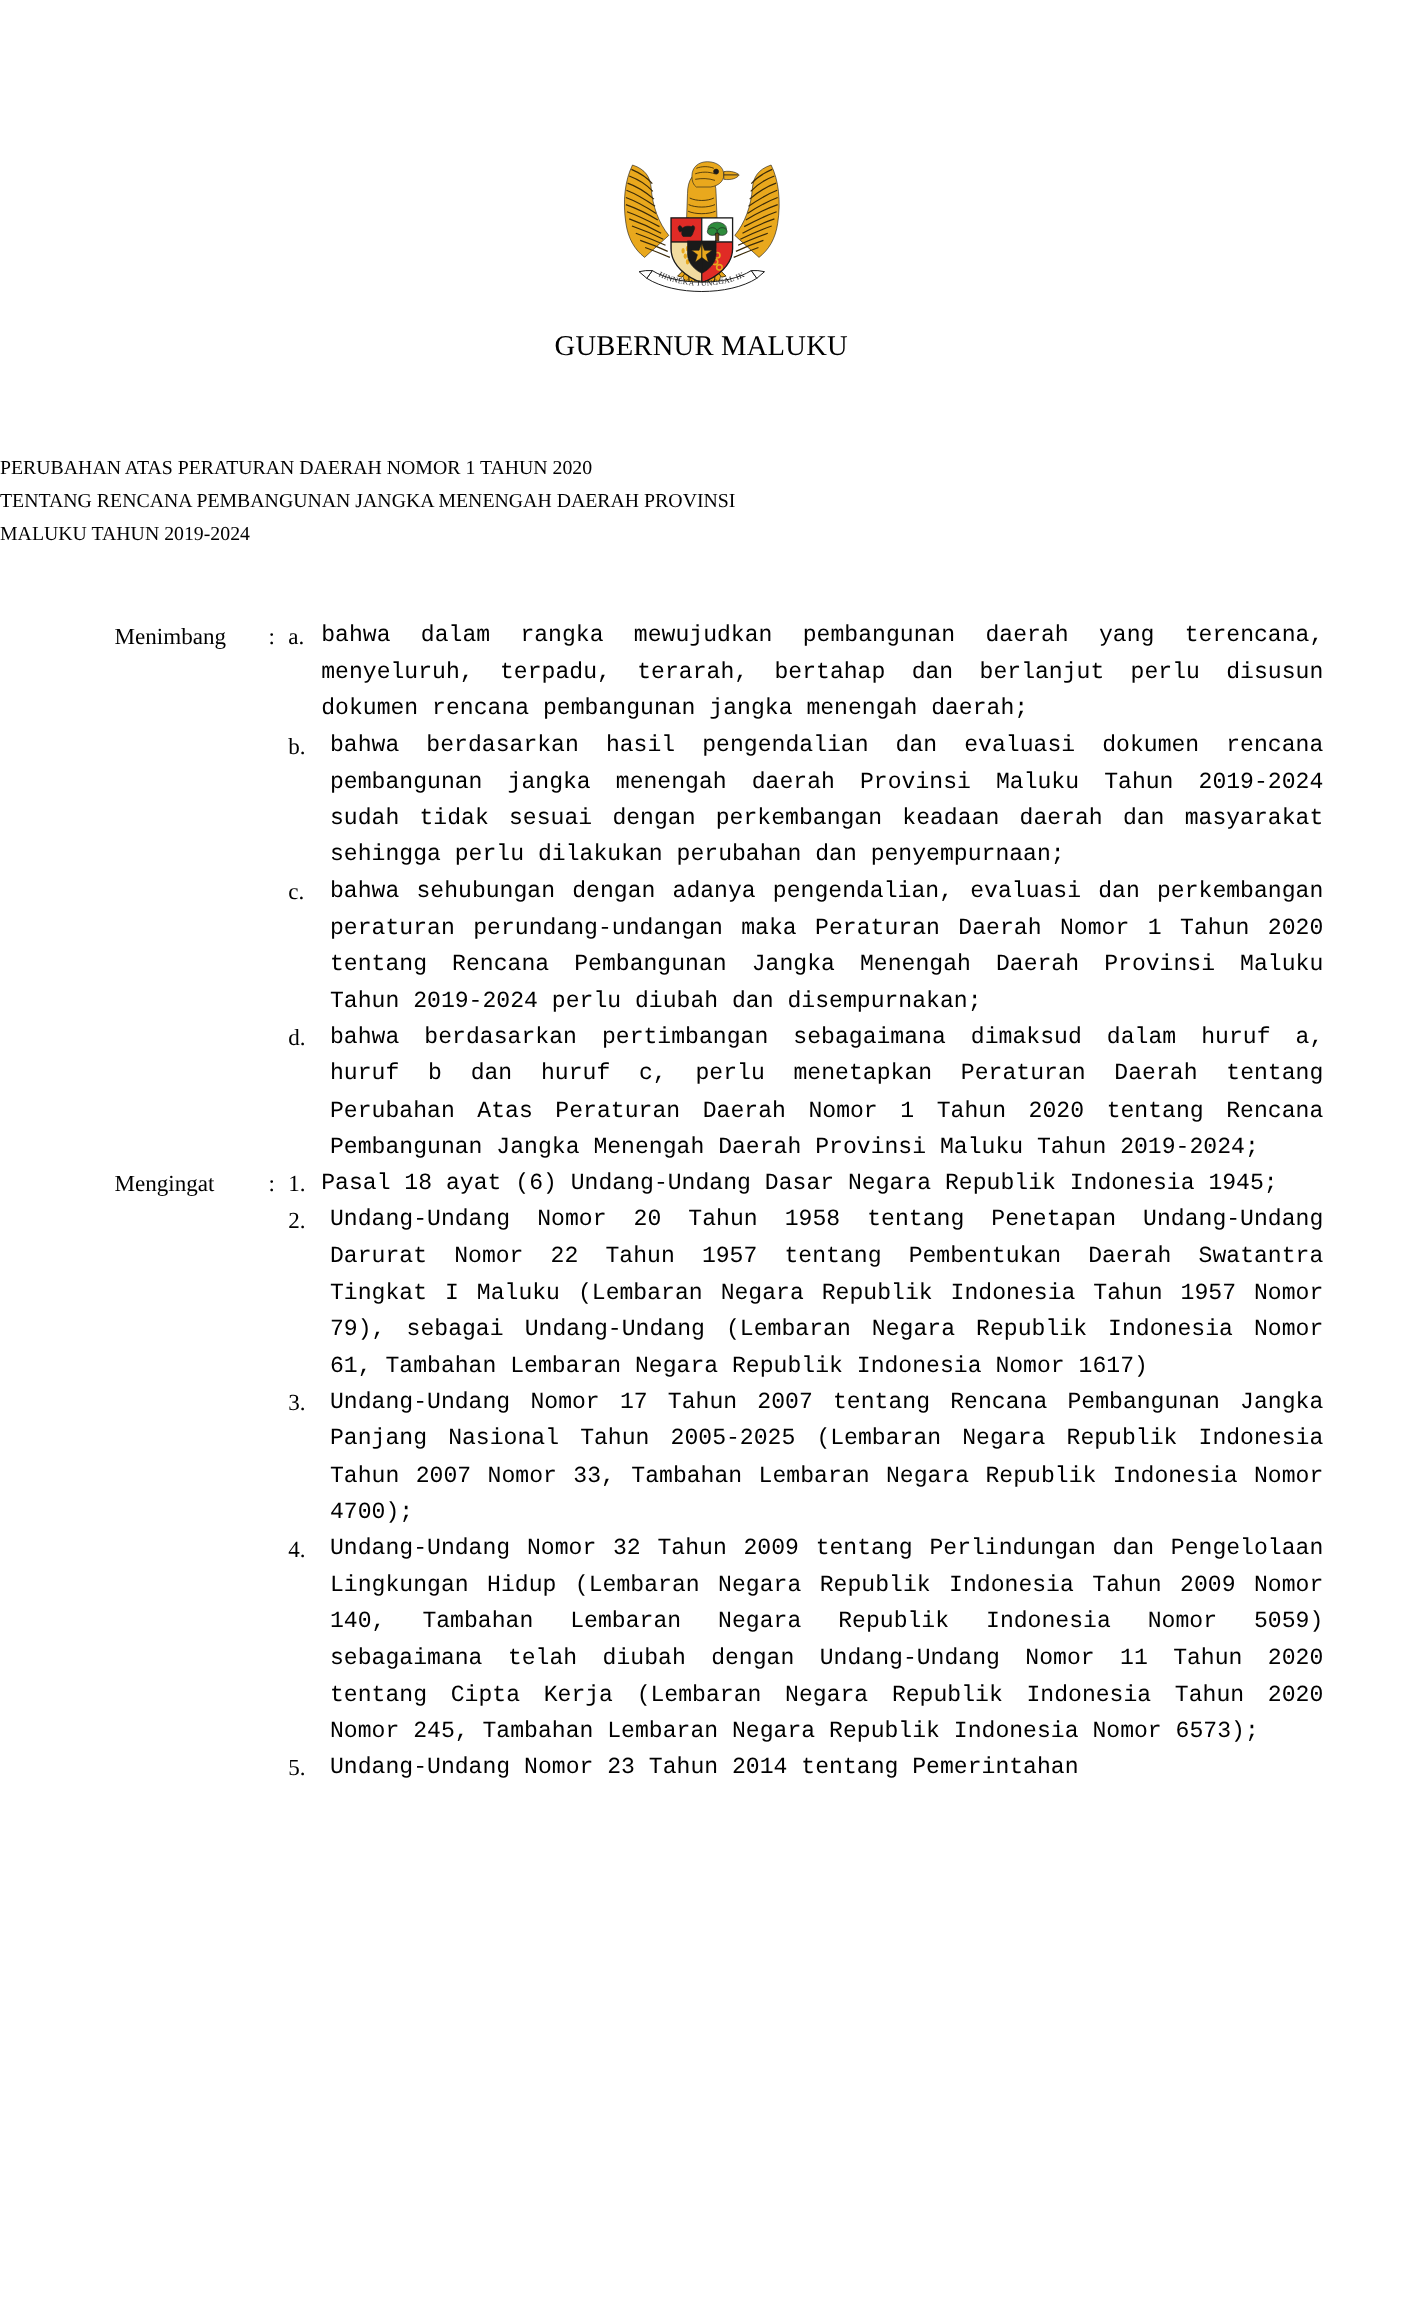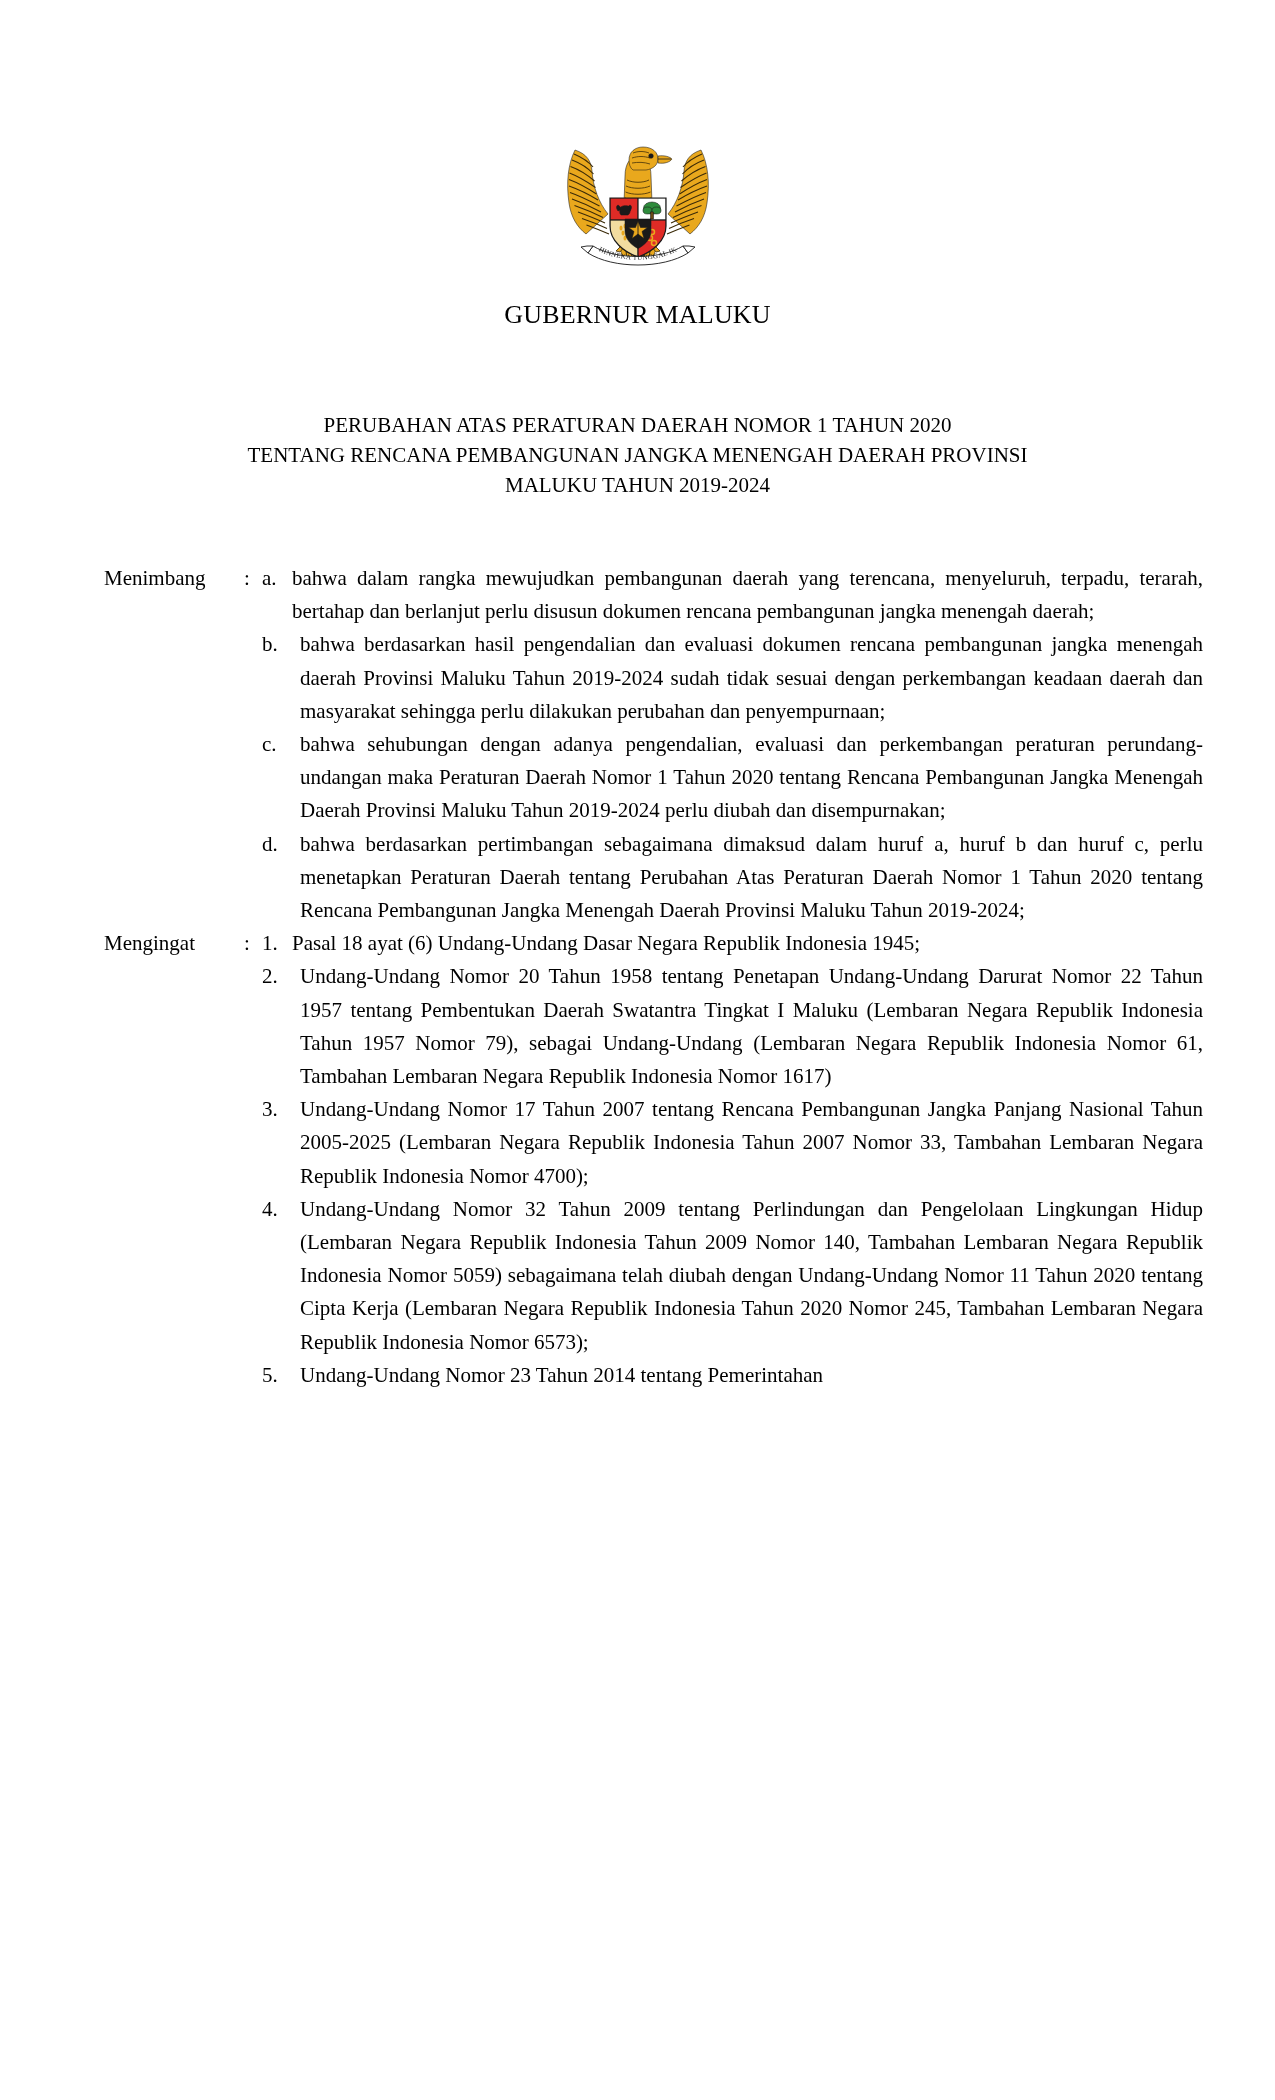--- a/index.html
+++ b/index.html
@@ -46,22 +46,22 @@
     font-size: 26px;
     letter-spacing: 0.2px;
     line-height: 30px;
     white-space: nowrap;
   }
   .gap-sm { height: 22px; }
   .gap-md { height: 26px; }
   .gap-lg { height: 28px; }
 
   .subtitle-block {
-    text-align: center;
-    font-size: 21px;
+    text-align: left;
+    font-size: 18px;
     line-height: 30px;
   }
 
   
   .body-block {
     margin-top: 34px;
     padding-left: 104px;
     padding-right: 72px;
     font-size: 21px;
     line-height: 33.2px;
@@ -106,20 +106,21 @@
     width: 30px;
   }
   .item-text {
     flex: 1 1 auto;
     min-width: 0;
     text-align: justify;
     text-justify: inter-word;
     font-size: 21px;
     line-height: 33.2px;
     hyphens: none;
+    font-family: Liberation Mono, monospace;
   }
 </style>
 </head>
 <body>
 
 <div class="page">
 
   <div class="emblem-wrap">
     <svg class="emblem" viewBox="0 0 372 280">
       <g stroke="#1A1A1A" stroke-width="1.1">

